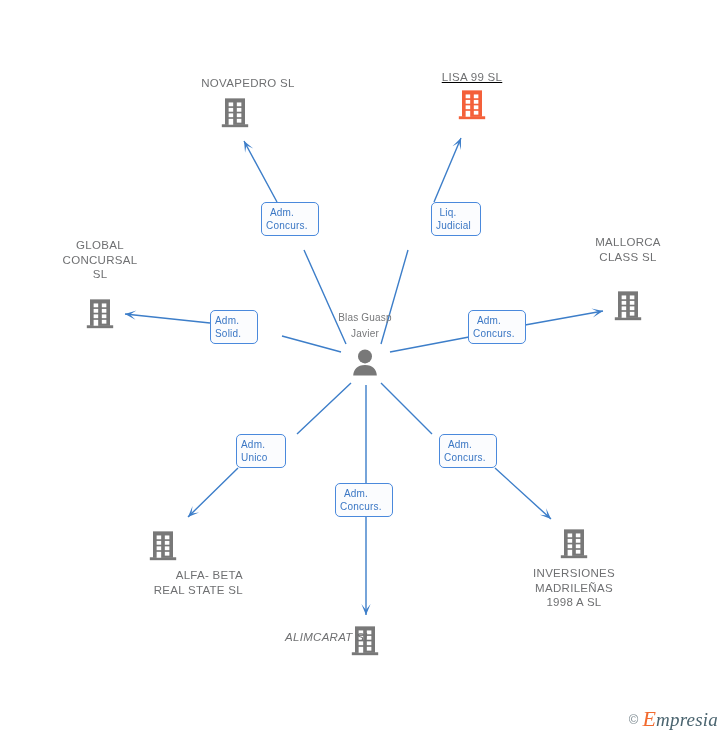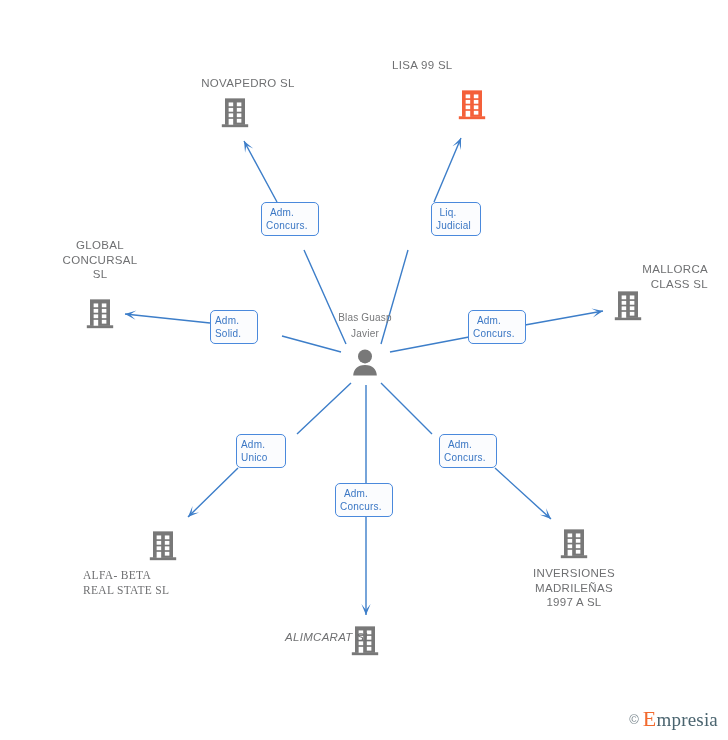--- a/index.html
+++ b/index.html
@@ -64,20 +64,21 @@
     display: flex;
     align-items: center;
     gap: 4px;
   }
   #watermark .copy {
     font-size: 13px;
     color: #7d8a91;
   }
   #watermark .brand {
     font-family: "Liberation Serif", "DejaVu Serif", serif;
+    font-style: italic;
     font-size: 19px;
     color: #4a646f;
     letter-spacing: 0.2px;
   }
   #watermark .brand .cap {
     color: #f26a2e;
     font-size: 22px;
   }
 </style>
 </head>
@@ -131,21 +132,21 @@
             <rect x="18.5" y="6.5" width="5" height="4.2" fill="#fff"></rect>
             <rect x="9.5" y="12.5" width="5" height="4.2" fill="#fff"></rect>
             <rect x="18.5" y="12.5" width="5" height="4.2" fill="#fff"></rect>
             <rect x="9.5" y="18.5" width="5" height="4.2" fill="#fff"></rect>
             <rect x="18.5" y="18.5" width="5" height="4.2" fill="#fff"></rect>
             <rect x="9.5" y="24.5" width="5" height="6.5" fill="#fff"></rect>
             <rect x="18.5" y="24.5" width="5" height="4.2" fill="#fff"></rect>
   </svg>
         </div>
       </div>
-      <div style="position: absolute; left: 392px; top: 58px; width: 160px; ">
+      <div style="position: absolute; left: 392px; top: 70px; width: 160px; text-align: center; text-decoration: underline;">
         <div class="node-label">LISA 99 SL</div>
       </div>
       <div style="position: absolute; left: 20px; top: 296px; width: 160px; text-align: center;">
         <div>
           <svg class="node-icon" width="30" height="34" viewBox="0 0 33 34" xmlns="http://www.w3.org/2000/svg">
     <rect x="5.5" y="2" width="22" height="29" fill="#787878"></rect>
     <rect x="2" y="30.5" width="29" height="3.2" fill="#787878"></rect>
     <rect x="9.5" y="6.5" width="5" height="4.2" fill="#fff"></rect>
             <rect x="18.5" y="6.5" width="5" height="4.2" fill="#fff"></rect>
             <rect x="9.5" y="12.5" width="5" height="4.2" fill="#fff"></rect>
@@ -171,41 +172,41 @@
             <rect x="18.5" y="6.5" width="5" height="4.2" fill="#fff"></rect>
             <rect x="9.5" y="12.5" width="5" height="4.2" fill="#fff"></rect>
             <rect x="18.5" y="12.5" width="5" height="4.2" fill="#fff"></rect>
             <rect x="9.5" y="18.5" width="5" height="4.2" fill="#fff"></rect>
             <rect x="18.5" y="18.5" width="5" height="4.2" fill="#fff"></rect>
             <rect x="9.5" y="24.5" width="5" height="6.5" fill="#fff"></rect>
             <rect x="18.5" y="24.5" width="5" height="4.2" fill="#fff"></rect>
   </svg>
         </div>
       </div>
-      <div style="position: absolute; left: 548px; top: 262px; width: 160px; text-align: right;">
+      <div style="position: absolute; left: 548px; top: 235px; width: 160px; text-align: center;">
         <div class="node-label">MALLORCA
 CLASS SL</div>
       </div>
       <div style="position: absolute; left: 83px; top: 528px; width: 160px; text-align: center;">
         <div>
           <svg class="node-icon" width="30" height="34" viewBox="0 0 33 34" xmlns="http://www.w3.org/2000/svg">
     <rect x="5.5" y="2" width="22" height="29" fill="#787878"></rect>
     <rect x="2" y="30.5" width="29" height="3.2" fill="#787878"></rect>
     <rect x="9.5" y="6.5" width="5" height="4.2" fill="#fff"></rect>
             <rect x="18.5" y="6.5" width="5" height="4.2" fill="#fff"></rect>
             <rect x="9.5" y="12.5" width="5" height="4.2" fill="#fff"></rect>
             <rect x="18.5" y="12.5" width="5" height="4.2" fill="#fff"></rect>
             <rect x="9.5" y="18.5" width="5" height="4.2" fill="#fff"></rect>
             <rect x="18.5" y="18.5" width="5" height="4.2" fill="#fff"></rect>
             <rect x="9.5" y="24.5" width="5" height="6.5" fill="#fff"></rect>
             <rect x="18.5" y="24.5" width="5" height="4.2" fill="#fff"></rect>
   </svg>
         </div>
       </div>
-      <div style="position: absolute; left: 83px; top: 568px; width: 160px; text-align: left; font-family: Liberation Serif, serif;">
+      <div style="position: absolute; left: 83px; top: 568px; width: 160px; text-align: right;">
         <div class="node-label">ALFA- BETA
 REAL STATE SL</div>
       </div>
       <div style="position: absolute; left: 494px; top: 526px; width: 160px; text-align: center;">
         <div>
           <svg class="node-icon" width="30" height="34" viewBox="0 0 33 34" xmlns="http://www.w3.org/2000/svg">
     <rect x="5.5" y="2" width="22" height="29" fill="#787878"></rect>
     <rect x="2" y="30.5" width="29" height="3.2" fill="#787878"></rect>
     <rect x="9.5" y="6.5" width="5" height="4.2" fill="#fff"></rect>
             <rect x="18.5" y="6.5" width="5" height="4.2" fill="#fff"></rect>
@@ -214,21 +215,21 @@
             <rect x="9.5" y="18.5" width="5" height="4.2" fill="#fff"></rect>
             <rect x="18.5" y="18.5" width="5" height="4.2" fill="#fff"></rect>
             <rect x="9.5" y="24.5" width="5" height="6.5" fill="#fff"></rect>
             <rect x="18.5" y="24.5" width="5" height="4.2" fill="#fff"></rect>
   </svg>
         </div>
       </div>
       <div style="position: absolute; left: 494px; top: 566px; width: 160px; text-align: center;">
         <div class="node-label">INVERSIONES
 MADRILEÑAS
-1997 A  SL</div>
+1998 A  SL</div>
       </div>
       <div style="position: absolute; left: 285px; top: 623px; width: 160px; text-align: center;">
         <div>
           <svg class="node-icon" width="30" height="34" viewBox="0 0 33 34" xmlns="http://www.w3.org/2000/svg">
     <rect x="5.5" y="2" width="22" height="29" fill="#787878"></rect>
     <rect x="2" y="30.5" width="29" height="3.2" fill="#787878"></rect>
     <rect x="9.5" y="6.5" width="5" height="4.2" fill="#fff"></rect>
             <rect x="18.5" y="6.5" width="5" height="4.2" fill="#fff"></rect>
             <rect x="9.5" y="12.5" width="5" height="4.2" fill="#fff"></rect>
             <rect x="18.5" y="12.5" width="5" height="4.2" fill="#fff"></rect>

